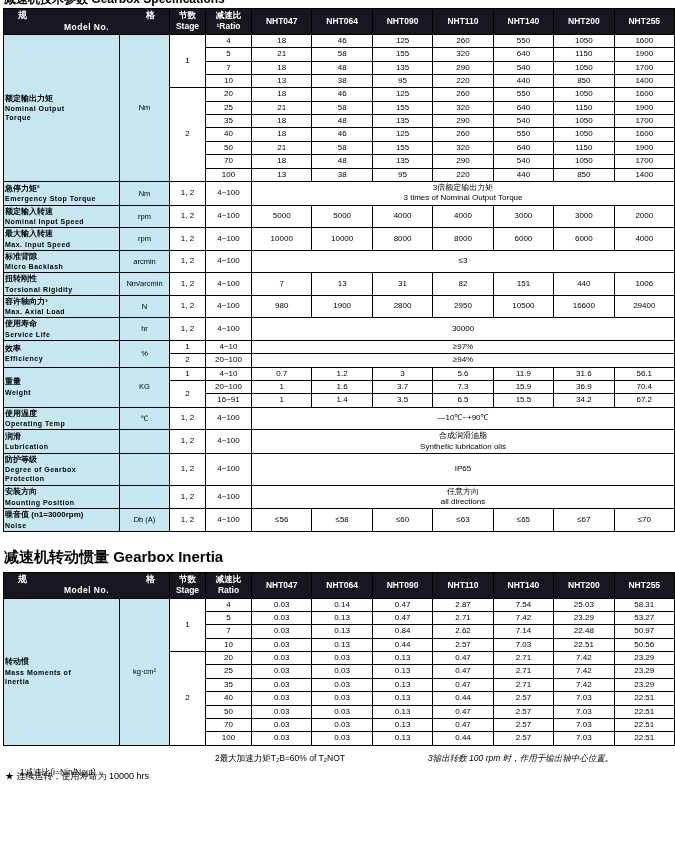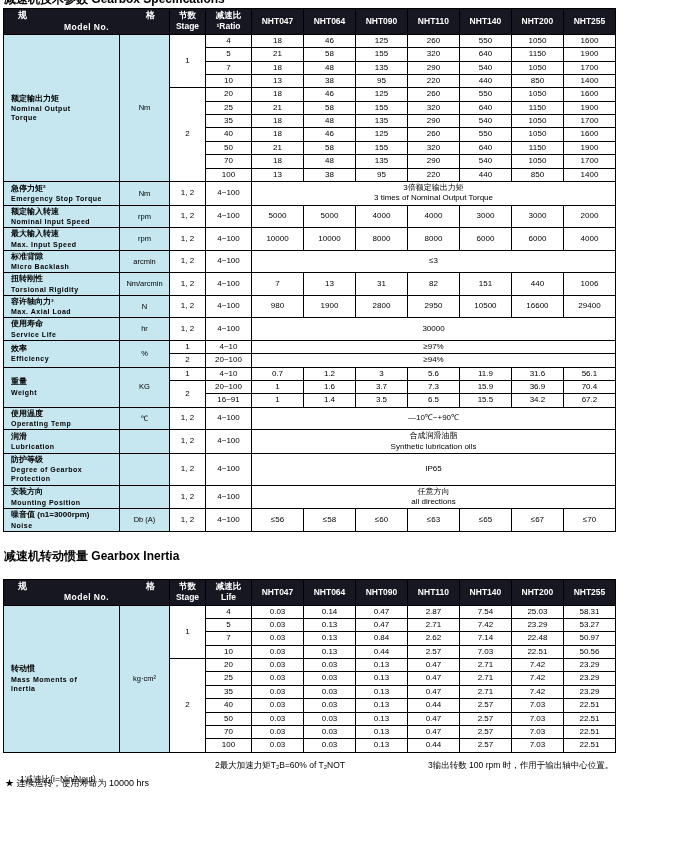--- a/index.html
+++ b/index.html
@@ -5,44 +5,44 @@
   * { box-sizing: border-box; }
   html,body { margin:0; padding:0; }
   body {
     width:675px; height:854px; background:#ffffff;
     font-family:"Liberation Sans", sans-serif; color:#000;
     overflow:hidden;
   }
   .clip-title { height:8px; overflow:hidden; position:relative; margin-left:4px; }
   .clip-title span { position:absolute; top:-9px; left:0; font-weight:bold; font-size:12px; white-space:nowrap; }
 
-  table { border-collapse:collapse; table-layout:fixed; width:613px; margin:0 3px; }
+  table { border-collapse:collapse; table-layout:fixed; width:672px; margin:0 3px; }
   td { border:1px solid #000; padding:1px 2px; text-align:center; vertical-align:middle;
        font-size:8px; line-height:1.3; color:#000; overflow:hidden; }
   tr { height:13px; }
 
   .c-hd, .c-mn { background:#171721; color:#fff; font-weight:bold; font-size:8.5px; }
   .c-mn .ln:first-child { text-align:justify; text-align-last:justify; padding:0 12px; font-size:9px; }
   .c-mn .ln:not(:first-child) { letter-spacing:0.5px; }
 
-  .c-label { background:#c6e7f0; text-align:left; padding:1px 7px; }
+  .c-label { background:#c6e7f0; text-align:left; padding:1px 1px; }
   .c-label .ln { font-weight:bold; }
   .c-label .ln:first-child { font-size:8px; }
   .c-label .ln:not(:first-child) { font-size:7px; letter-spacing:0.5px; }
 
   .c-unit { background:#c6e7f0; font-size:7.5px;text-align:center; }
   .c-stage, .c-ratio { background:#fff; }
   .c-value, .c-span { background:#fff; }
 
-  .section-title { margin:16px 0 14px 4px; font-weight:bold; font-size:12px; }
+  .section-title { margin:16px 0 5px 4px; font-weight:bold; font-size:15px; }
 
   .notes { position:relative; height:13px; margin-top:7px; font-size:8.5px; }
   .notes .n1 { position:absolute; left:20px;margin-top:14px; }
   .notes .n2 { position:absolute; left:215px; }
-  .notes .n3 { position:absolute; left:428px; }
+  .notes .n3 { position:absolute; left:428px;font-style:italic; }
   .star-note { margin:4px 0 0 5px; font-weight:normal; font-size:9px; }
 </style>
 </head>
 <body>
 
 <div>
 
   <div class="clip-title">
     <span>减速机技术参数 Gearbox Specifications</span>
   </div>
@@ -851,21 +851,21 @@
           <td colspan="2" class="c-mn">
             <div class="ln">规 格</div>
             <div class="ln">Model No.</div>
           </td>
           <td class="c-hd">
             <div class="ln">节数</div>
             <div class="ln">Stage</div>
           </td>
           <td class="c-hd">
             <div class="ln">减速比</div>
-            <div class="ln">Life</div>
+            <div class="ln">Ratio</div>
           </td>
           <td class="c-hd">
             <div class="ln">NHT047</div>
           </td>
           <td class="c-hd">
             <div class="ln">NHT064</div>
           </td>
           <td class="c-hd">
             <div class="ln">NHT090</div>
           </td>

